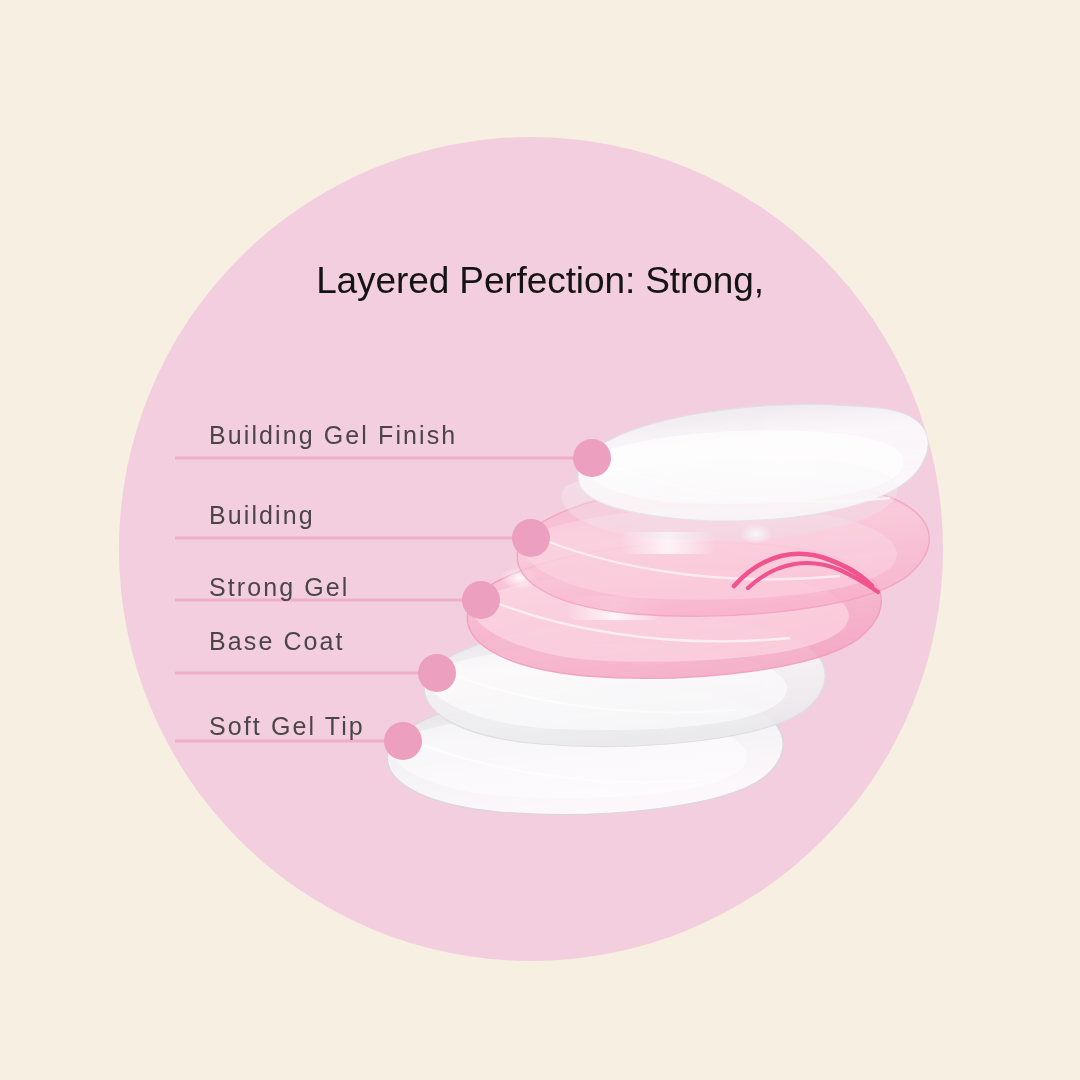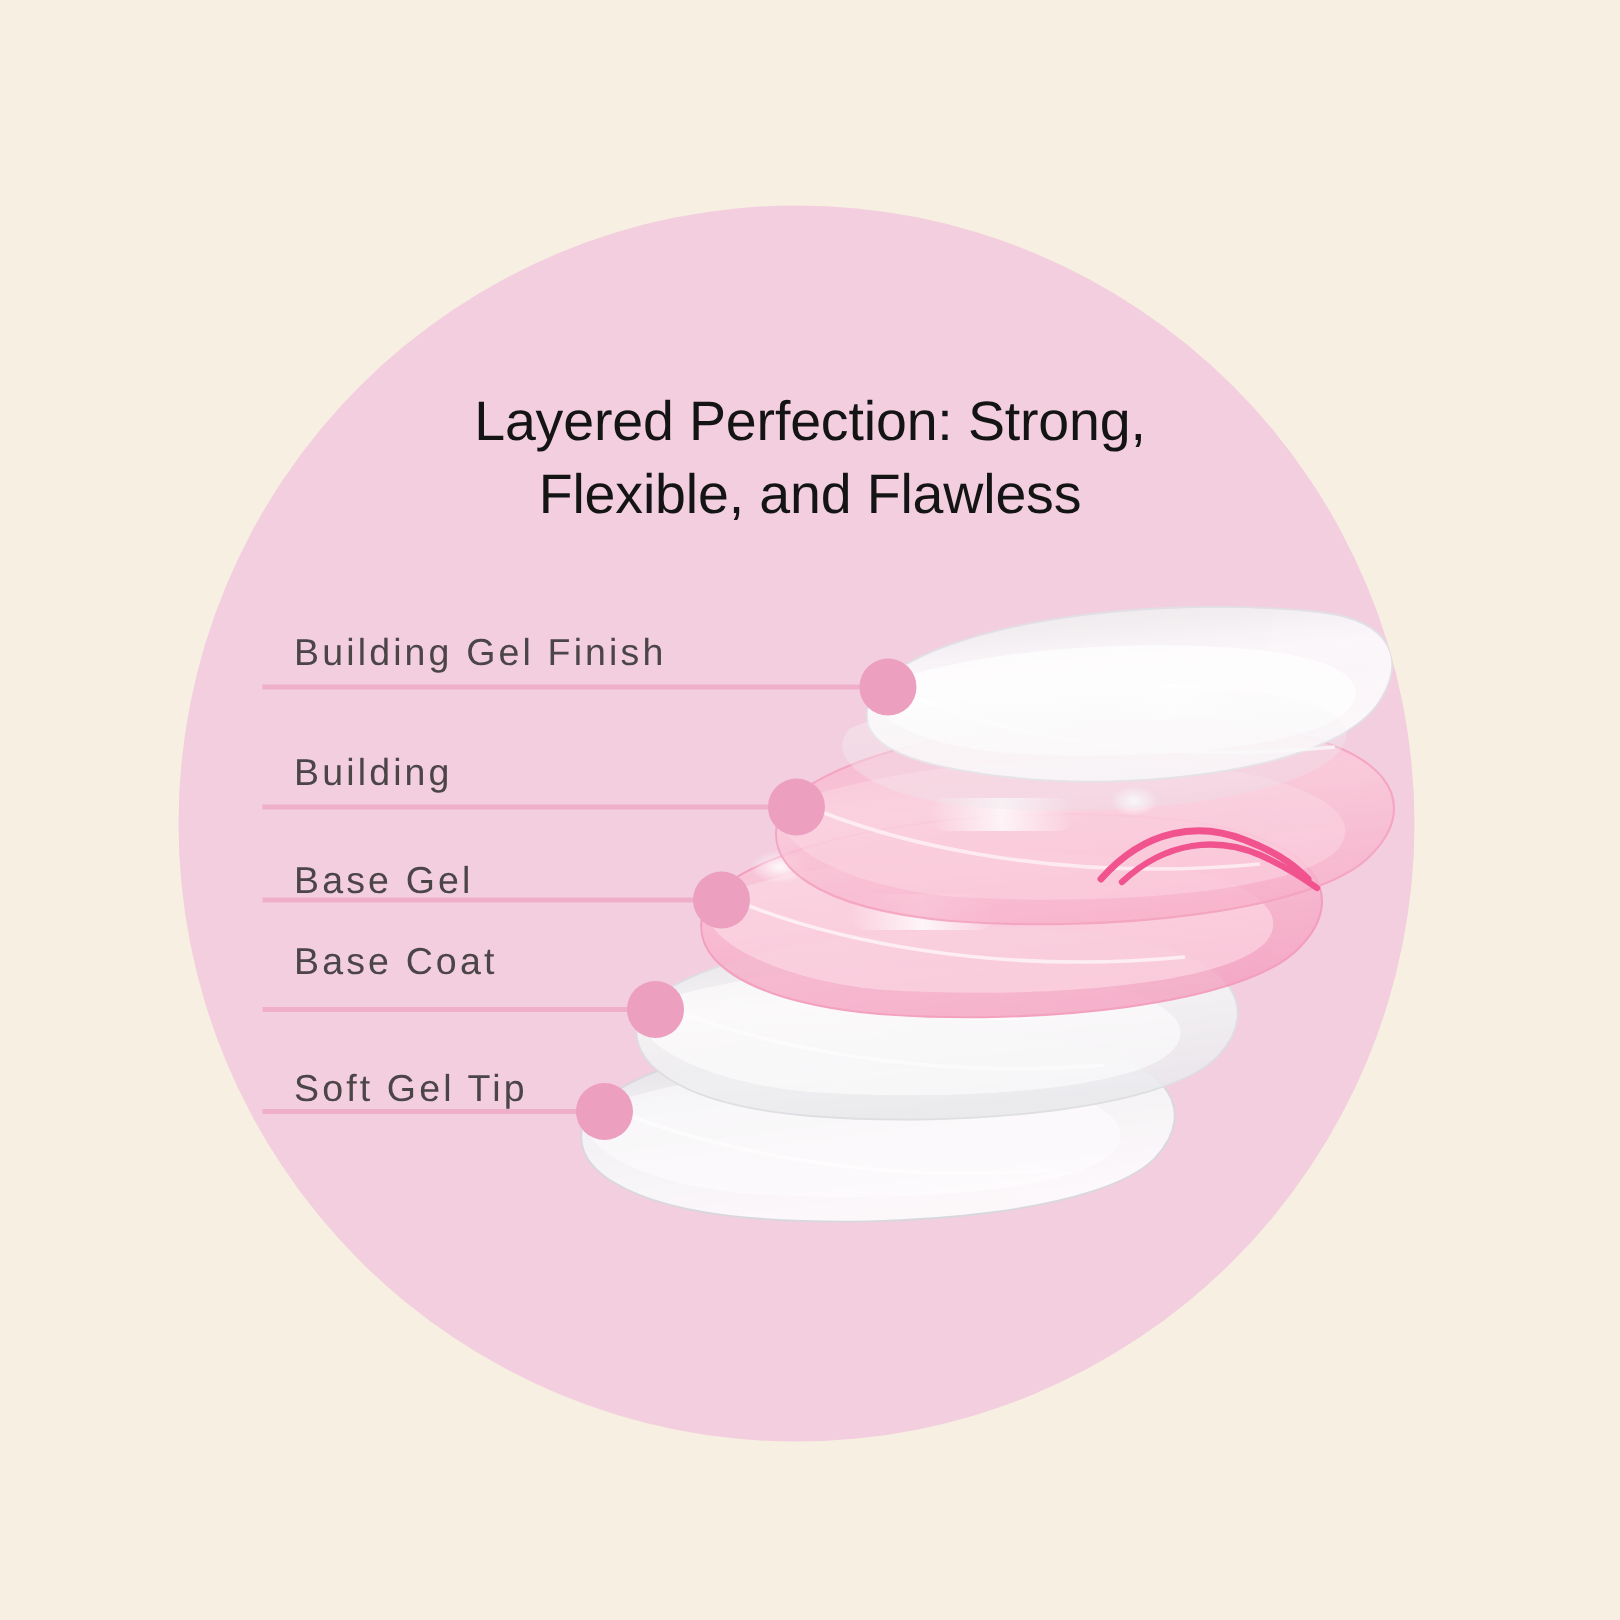--- a/index.html
+++ b/index.html
@@ -43,20 +43,21 @@
   .title-line { display: block; }
 
   
   .callout {
     position: absolute;
     color: #4C4548;
     font-size: 25px;
     font-weight: 300;
     letter-spacing: 2.1px;
     white-space: nowrap;
+    margin-left: 13px;
   }
   .c1 { left: 196px; top: 421px; }
   .c2 { left: 196px; top: 501px; }
   .c3 { left: 196px; top: 573px; }
   .c4 { left: 196px; top: 627px; }
   .c5 { left: 196px; top: 712px; }
 </style>
 </head>
 <body>
 
@@ -194,22 +195,21 @@
         <g>
           <line x1="175" y1="741" x2="403" y2="741" stroke="#F0AFC9" stroke-width="3.2"></line>
           <circle cx="403" cy="741" r="19" fill="#EC9FBE"></circle>
         </g>
       </g>
     </g>
   </svg>
 
   <div class="title-block">
     <span class="title-line">Layered Perfection: Strong,</span>
-    <span class="title-line">Flexible, and Flawless</span>
   </div>
 
   <div class="callout c1">Building Gel Finish</div>
   <div class="callout c2">Building</div>
-  <div class="callout c3">Base Gel</div>
+  <div class="callout c3">Strong Gel</div>
   <div class="callout c4">Base Coat</div>
   <div class="callout c5">Soft Gel Tip</div>
 
 </div>
 
 </body></html>

